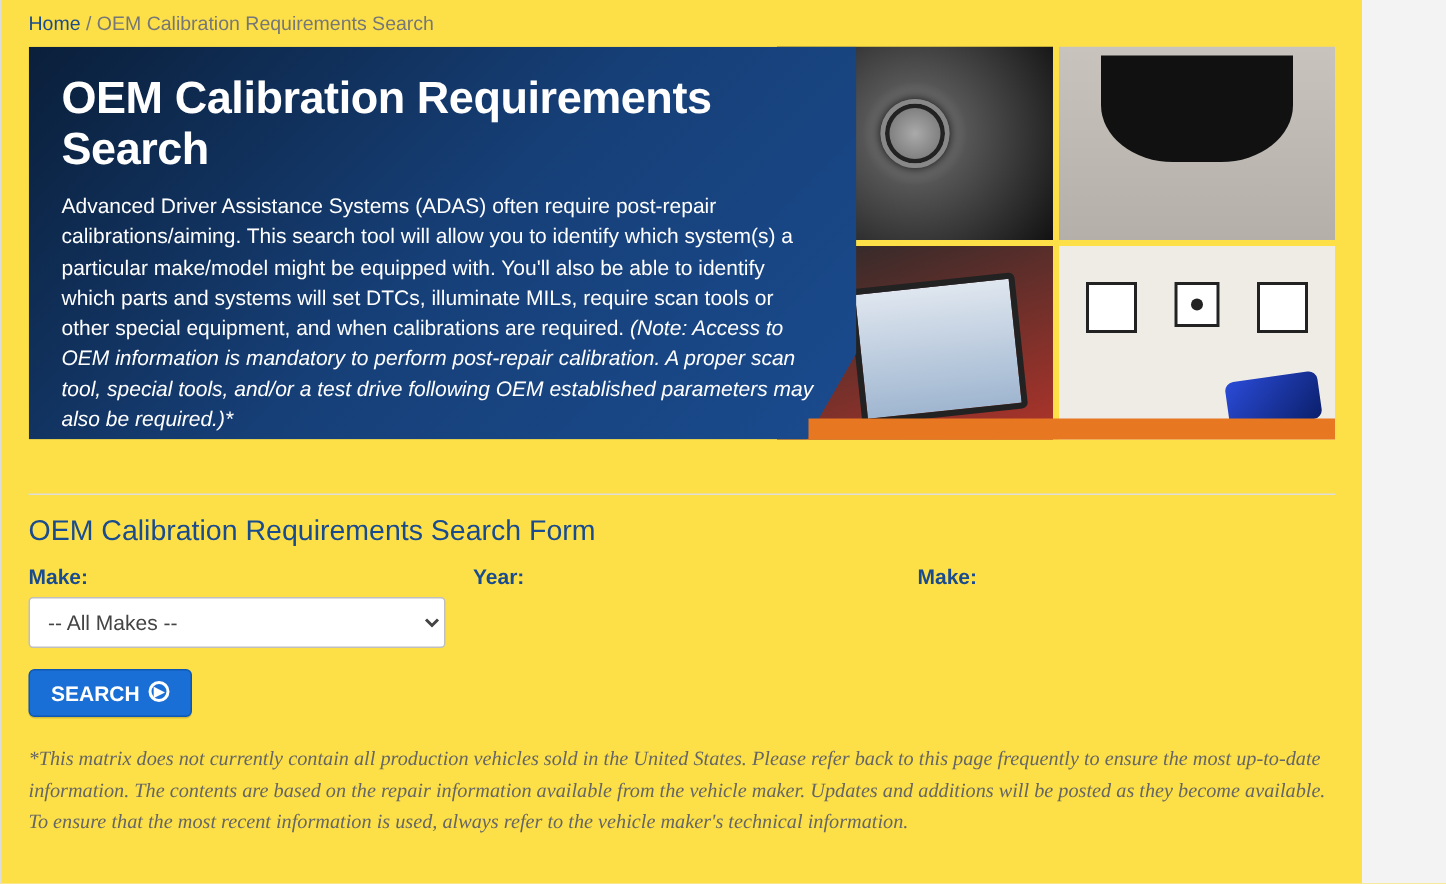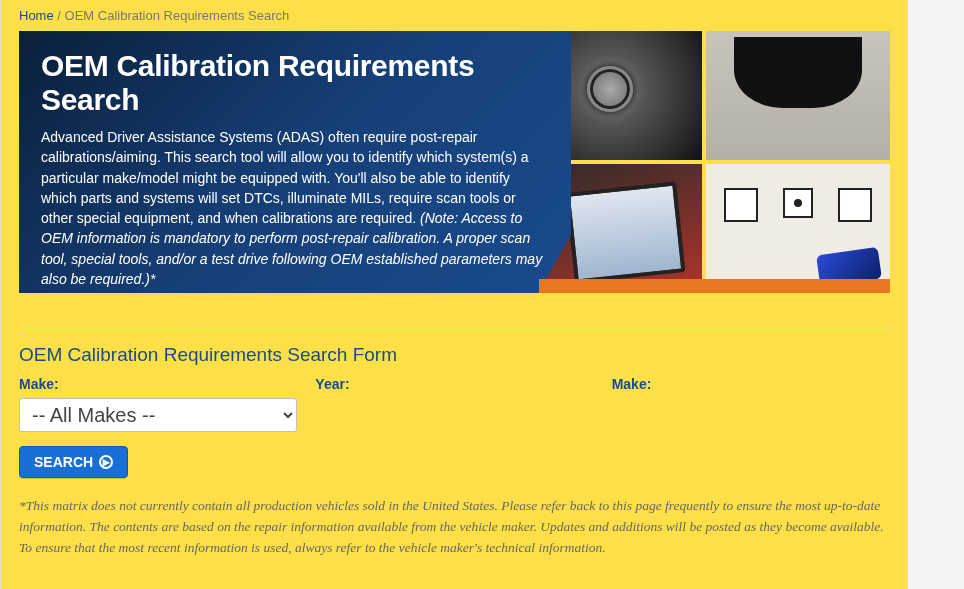--- a/index.html
+++ b/index.html
@@ -130,26 +130,25 @@
     font-weight:700;
     font-size:14px;
     margin-bottom:6px;
   }
   select.form-select {
     height:34px;
     border:1px solid #bfbfbf;
     border-radius:3px;
     background:#fff;
     padding:4px 8px;
-    font-size:20px;
+    font-size:14px;
     color:#444;
   }
   .search-btn {
     display:inline-flex;
-    align-items:center;
     gap:6px;
     background:#1a6fd6;
     color:#fff;
     border:1px solid #0f58b2;
     border-radius:4px;
     padding:7px 14px;
     font-weight:700;
     font-size:14px;
     cursor:pointer;
     box-shadow: 0 1px 0 rgba(0,0,0,0.15);

